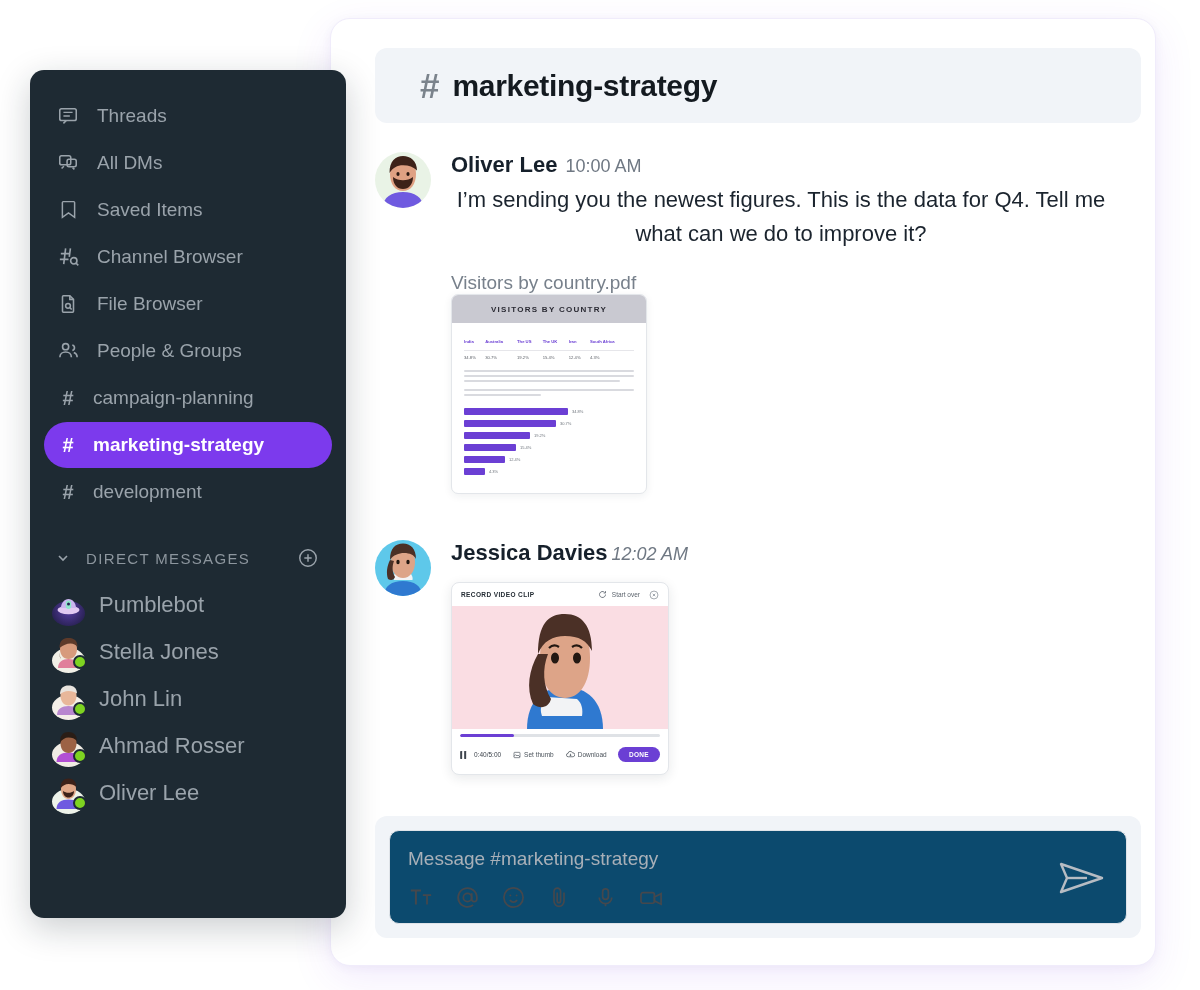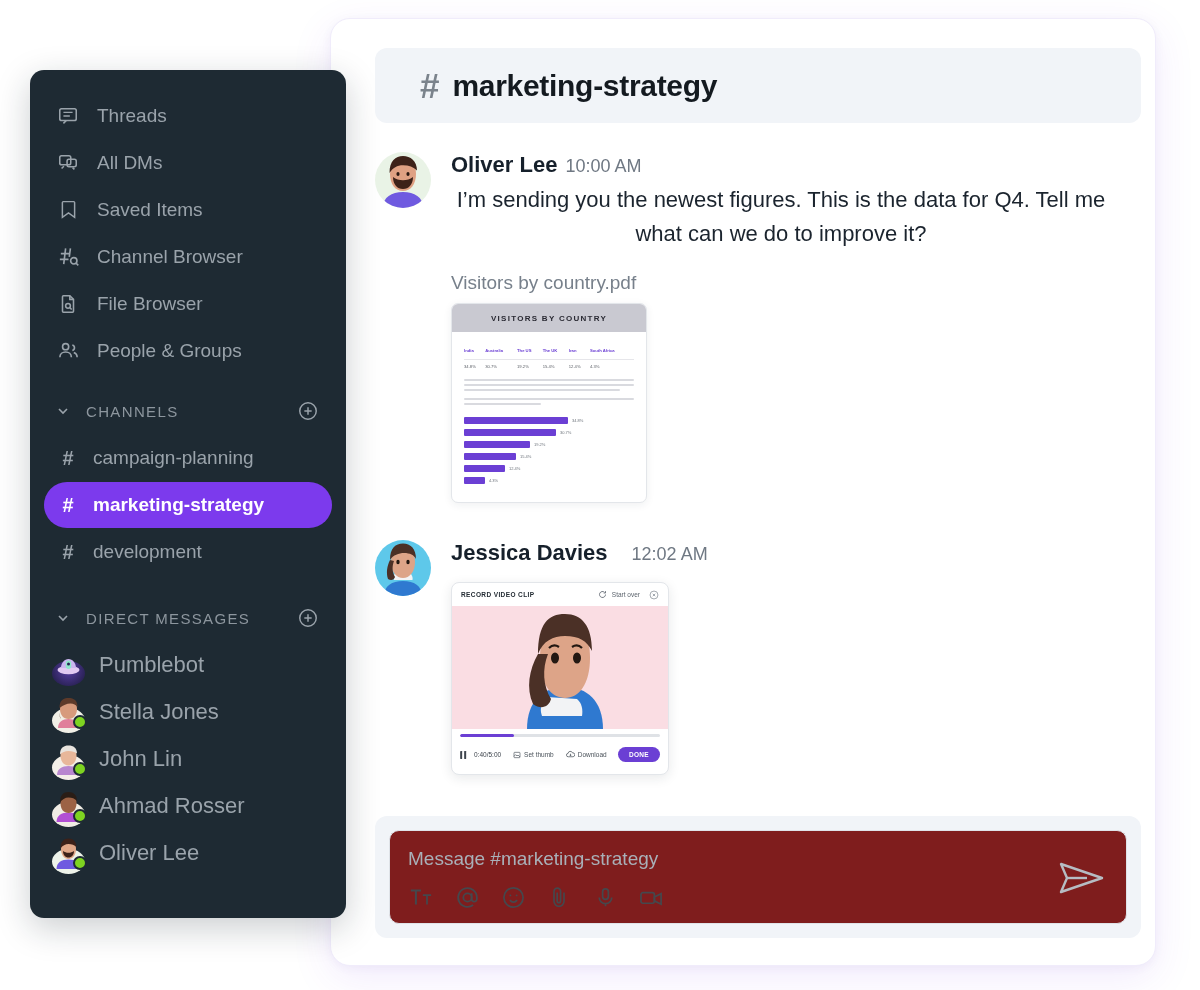--- a/index.html
+++ b/index.html
@@ -166,21 +166,21 @@
 
   
   .composer-wrap {
     position:absolute; left:375px; top:816px;
     width:766px; height:122px;
     background:#f1f4f8; border-radius:12px;
     padding: 14px 14px; z-index:6;
   }
   .composer {
     width:100%; height:94px;
-    background:#7f1d1d; border:1px solid #dfe3e8;
+    background:#0c4a6e; border:1px solid #dfe3e8;
     border-radius:10px;
     position:relative;
     padding: 17px 18px;
   }
   .composer-ph { font-size:19px; color:#a9b0b8; }
   .composer-tools { display:flex; align-items:center; gap:20px; margin-top:14px;}
   .composer-tools .t { width:26px; height:26px; display:flex; align-items:center; justify-content:center; cursor:pointer;}
   .send-btn { position:absolute; right:20px; top:29px; width:48px; height:36px; cursor:pointer;}
 </style>
 </head>
@@ -252,34 +252,20 @@
       <span class="ico">
         <svg width="23" height="23" viewBox="0 0 24 24" fill="none" stroke="#9aa3ab" stroke-width="1.7">
           <circle cx="9" cy="8" r="3.2"></circle>
             <path d="M3 19c0-3.3 2.7-5.4 6-5.4s6 2.1 6 5.4"></path>
           <path d="M16 6.2A3 3 0 0 1 16 12M17.5 14.2c2.2.6 3.5 2.3 3.5 4.8"></path>
         </svg>
       </span>
       <span class="nav-label">People &amp; Groups</span>
     </div>
 
-    <div class="section-head">
-      <span class="chev">
-        <svg width="16" height="16" viewBox="0 0 24 24" fill="none" stroke="#9aa3ab" stroke-width="2.4">
-            <path d="M6 9l6 6 6-6"></path>
-          </svg>
-      </span>
-      <span class="sect-label">CHANNELS</span>
-      <span class="plus">
-        <svg width="22" height="22" viewBox="0 0 24 24" fill="none" stroke="#9aa3ab" stroke-width="1.6">
-          <circle cx="12" cy="12" r="9"></circle>
-            <path d="M12 8v8M8 12h8"></path>
-        </svg>
-      </span>
-    </div>
 
     <div class="chan-item">
       <span class="hash">#</span>
       <span>campaign-planning</span>
     </div>
     <div class="chan-item active">
       <span class="hash">#</span>
       <span>marketing-strategy</span>
     </div>
     <div class="chan-item">
@@ -391,21 +377,21 @@
         <ellipse cx="33" cy="22" rx="1.6" ry="2" fill="#2a1812"></ellipse>
       </svg>
     </div>
     <div style="margin-left:76px;">
       <div>
         <span class="msg-name">Oliver Lee</span><span class="msg-time">10:00 AM</span>
       </div>
       <div class="msg-text" style="max-width:660px;text-align:center;"> I’m sending you the newest figures. This is the data for Q4. Tell me what can we do to improve it?</div>
       <div class="file-name" style="margin-top:21px;">Visitors by country.pdf</div>
 
-      <div class="pdf-card" style="margin-top:9px;">
+      <div class="pdf-card" style="">
         <div class="pdf-band">
           <span class="pdf-band-txt">VISITORS BY COUNTRY</span>
         </div>
         <div class="pdf-body">
           <table class="pdf-tbl">
             <tbody>
                 <tr>
               <th>India</th>
               <th>Australia</th>
               <th>The US</th>
@@ -472,21 +458,21 @@
         <path d="M19 40c-1-3 0-6 2-8l14 1c2 2 3 4 2.5 7z" fill="#f2f3f5"></path>
         <path d="M16 22c0-10 5.5-16 12-16s12 6 12 16-5.5 16-12 16-12-6-12-16z" fill="#dda488"></path>
         <path d="M15 20C15 8 20.5 3.5 28 3.5S41 8.5 41 19c-2-4-6-6-12-6-5 0-11 2-14 7z" fill="#4b3026"></path>
         <path d="M15 20c-3 6-4 13-2 19 3 2 6 1 7-2-3-5-3-11-1-16z" fill="#4b3026"></path>
         <ellipse cx="23" cy="22" rx="1.7" ry="2.2" fill="#231812"></ellipse>
         <ellipse cx="33" cy="22" rx="1.7" ry="2.2" fill="#231812"></ellipse>
       </svg>
     </div>
     <div style="margin-left:76px;">
       <div>
-        <span class="msg-name">Jessica Davies</span><span class="msg-time" style="margin-left:24px;">12:02 AM</span>
+        <span class="msg-name">Jessica Davies</span><span class="msg-time" style="margin-left:4px;font-style:italic;">12:02 AM</span>
       </div>
 
       <div class="vid-card" style="margin-top:16px;">
         <div class="vid-head">
           <span class="vid-head-title">RECORD VIDEO CLIP</span>
           <span style="display:flex;">
             <svg width="9" height="9" viewBox="0 0 24 24" fill="none" stroke="#5c646d" stroke-width="2.2">
               <path d="M20 12a8 8 0 1 1-2.6-5.9"></path>
                 <path d="M20 3v5h-5"></path>
             </svg>

